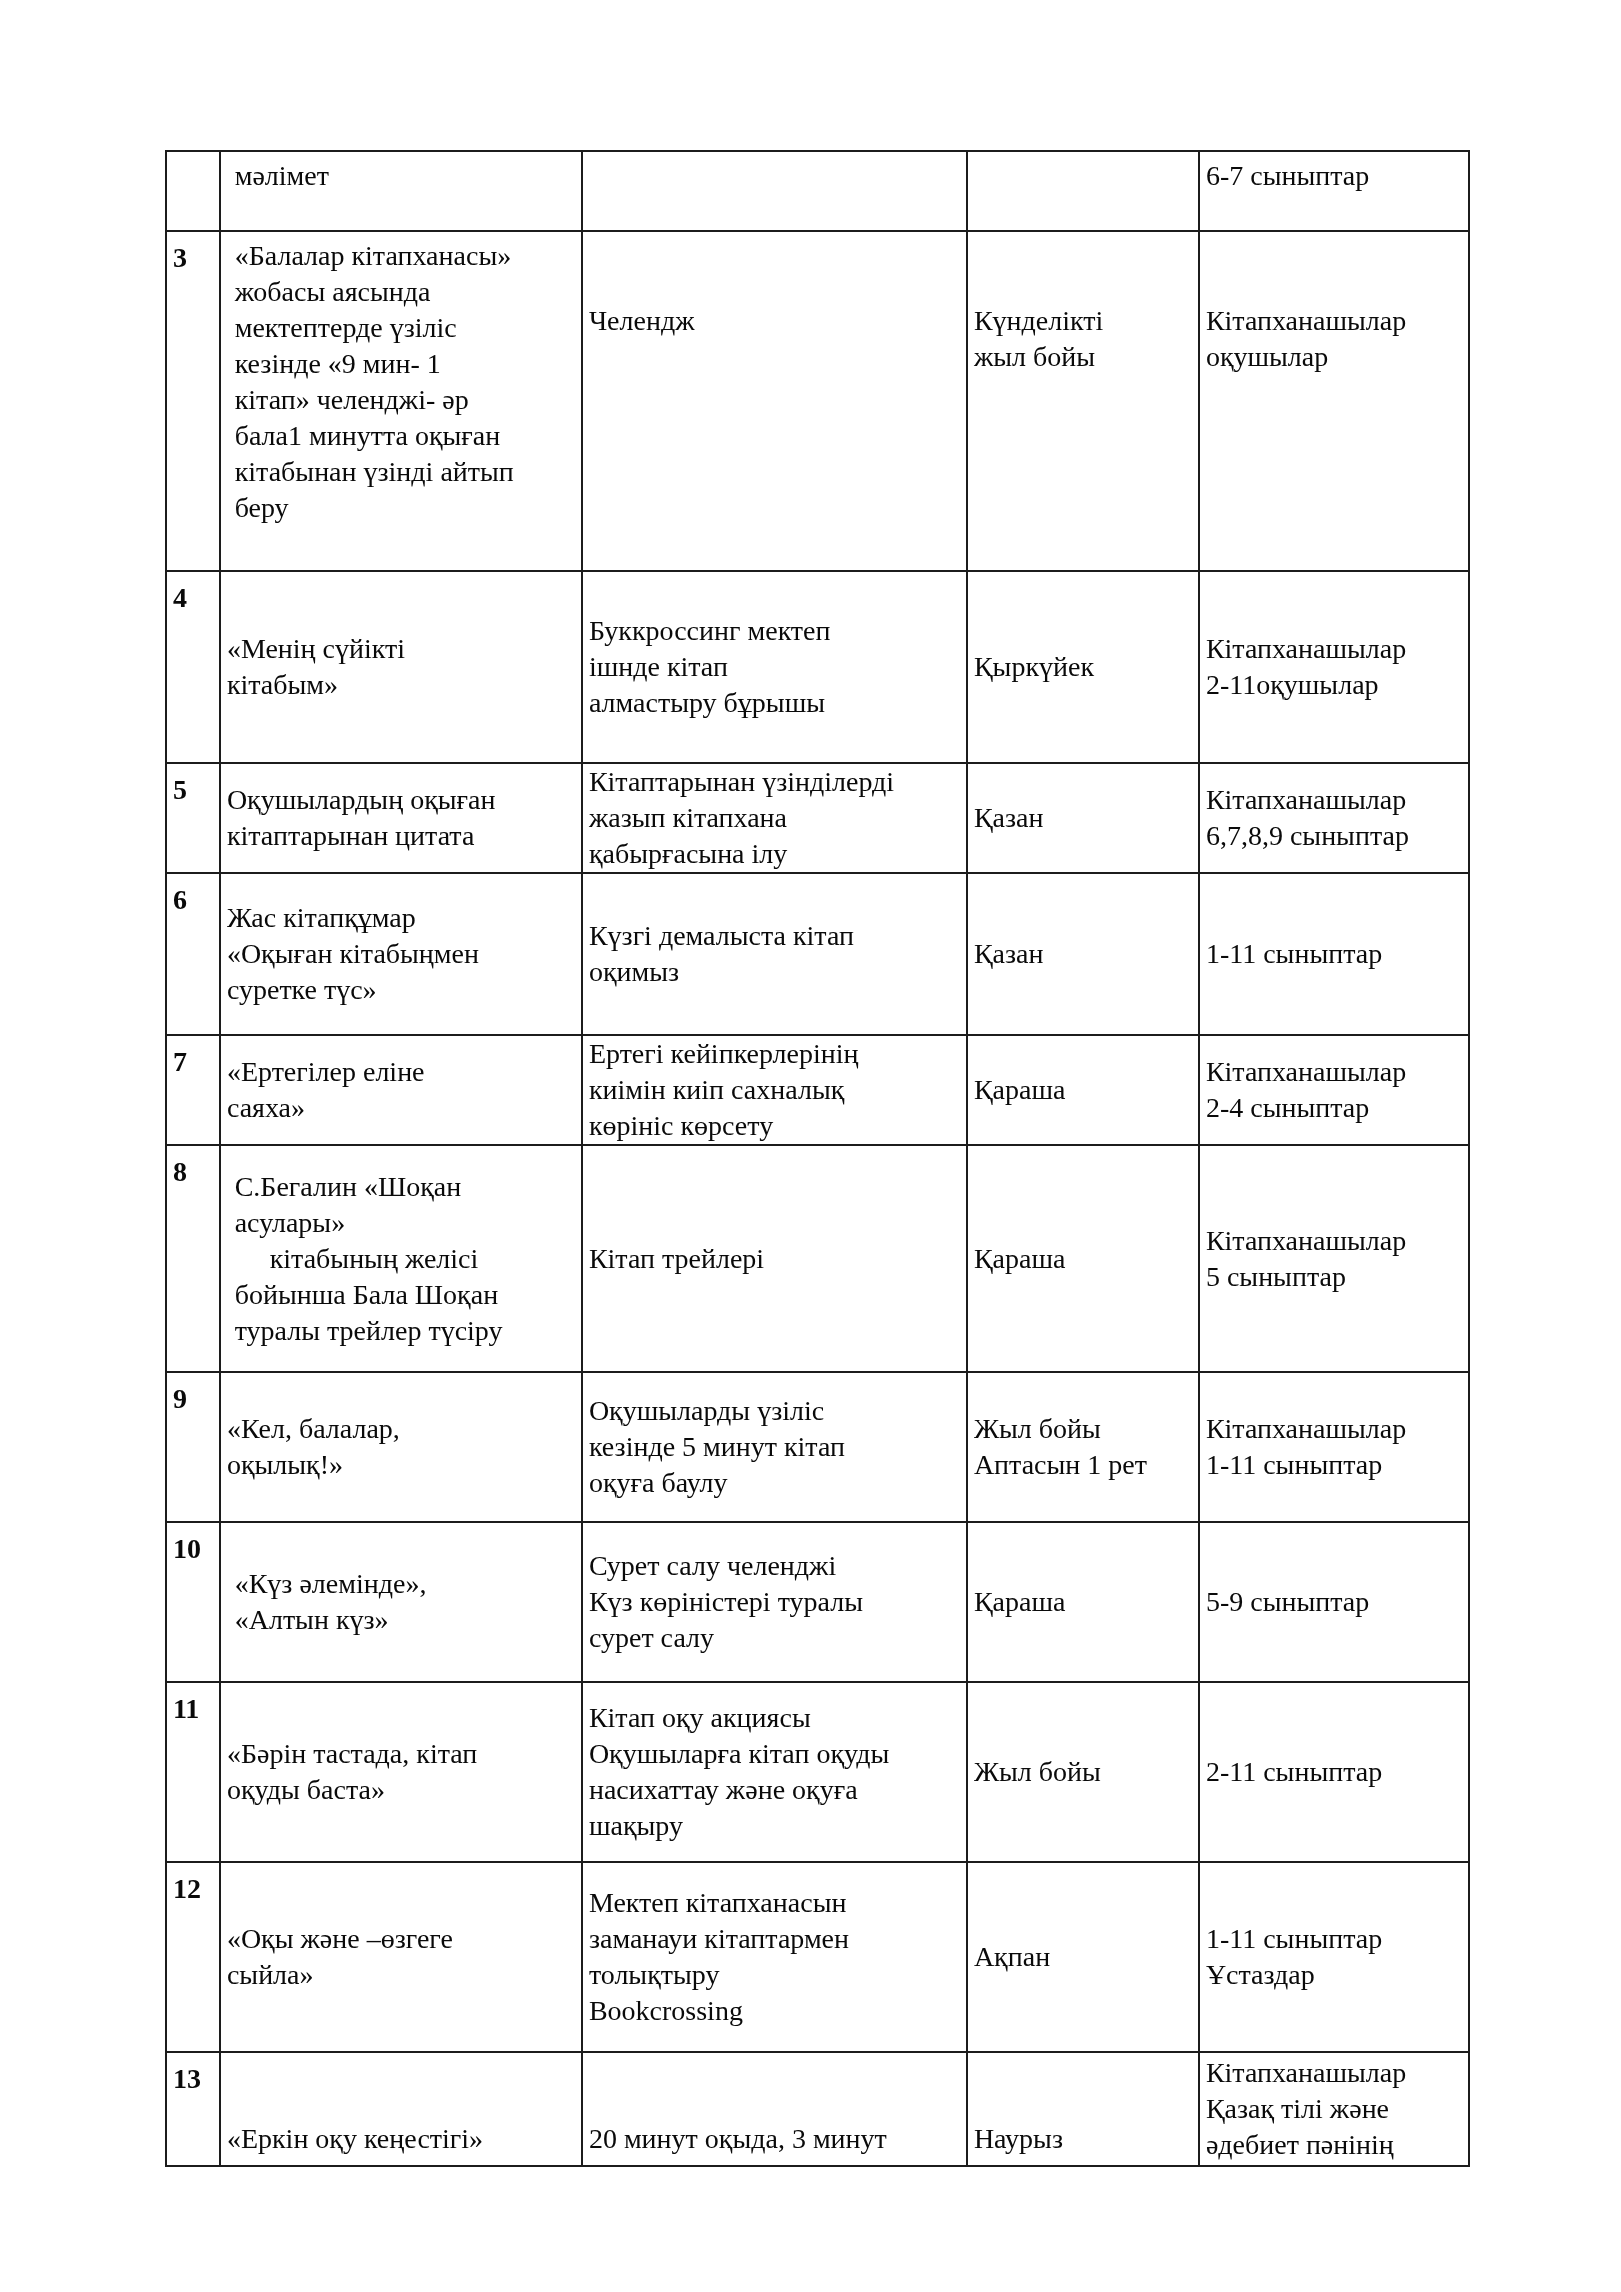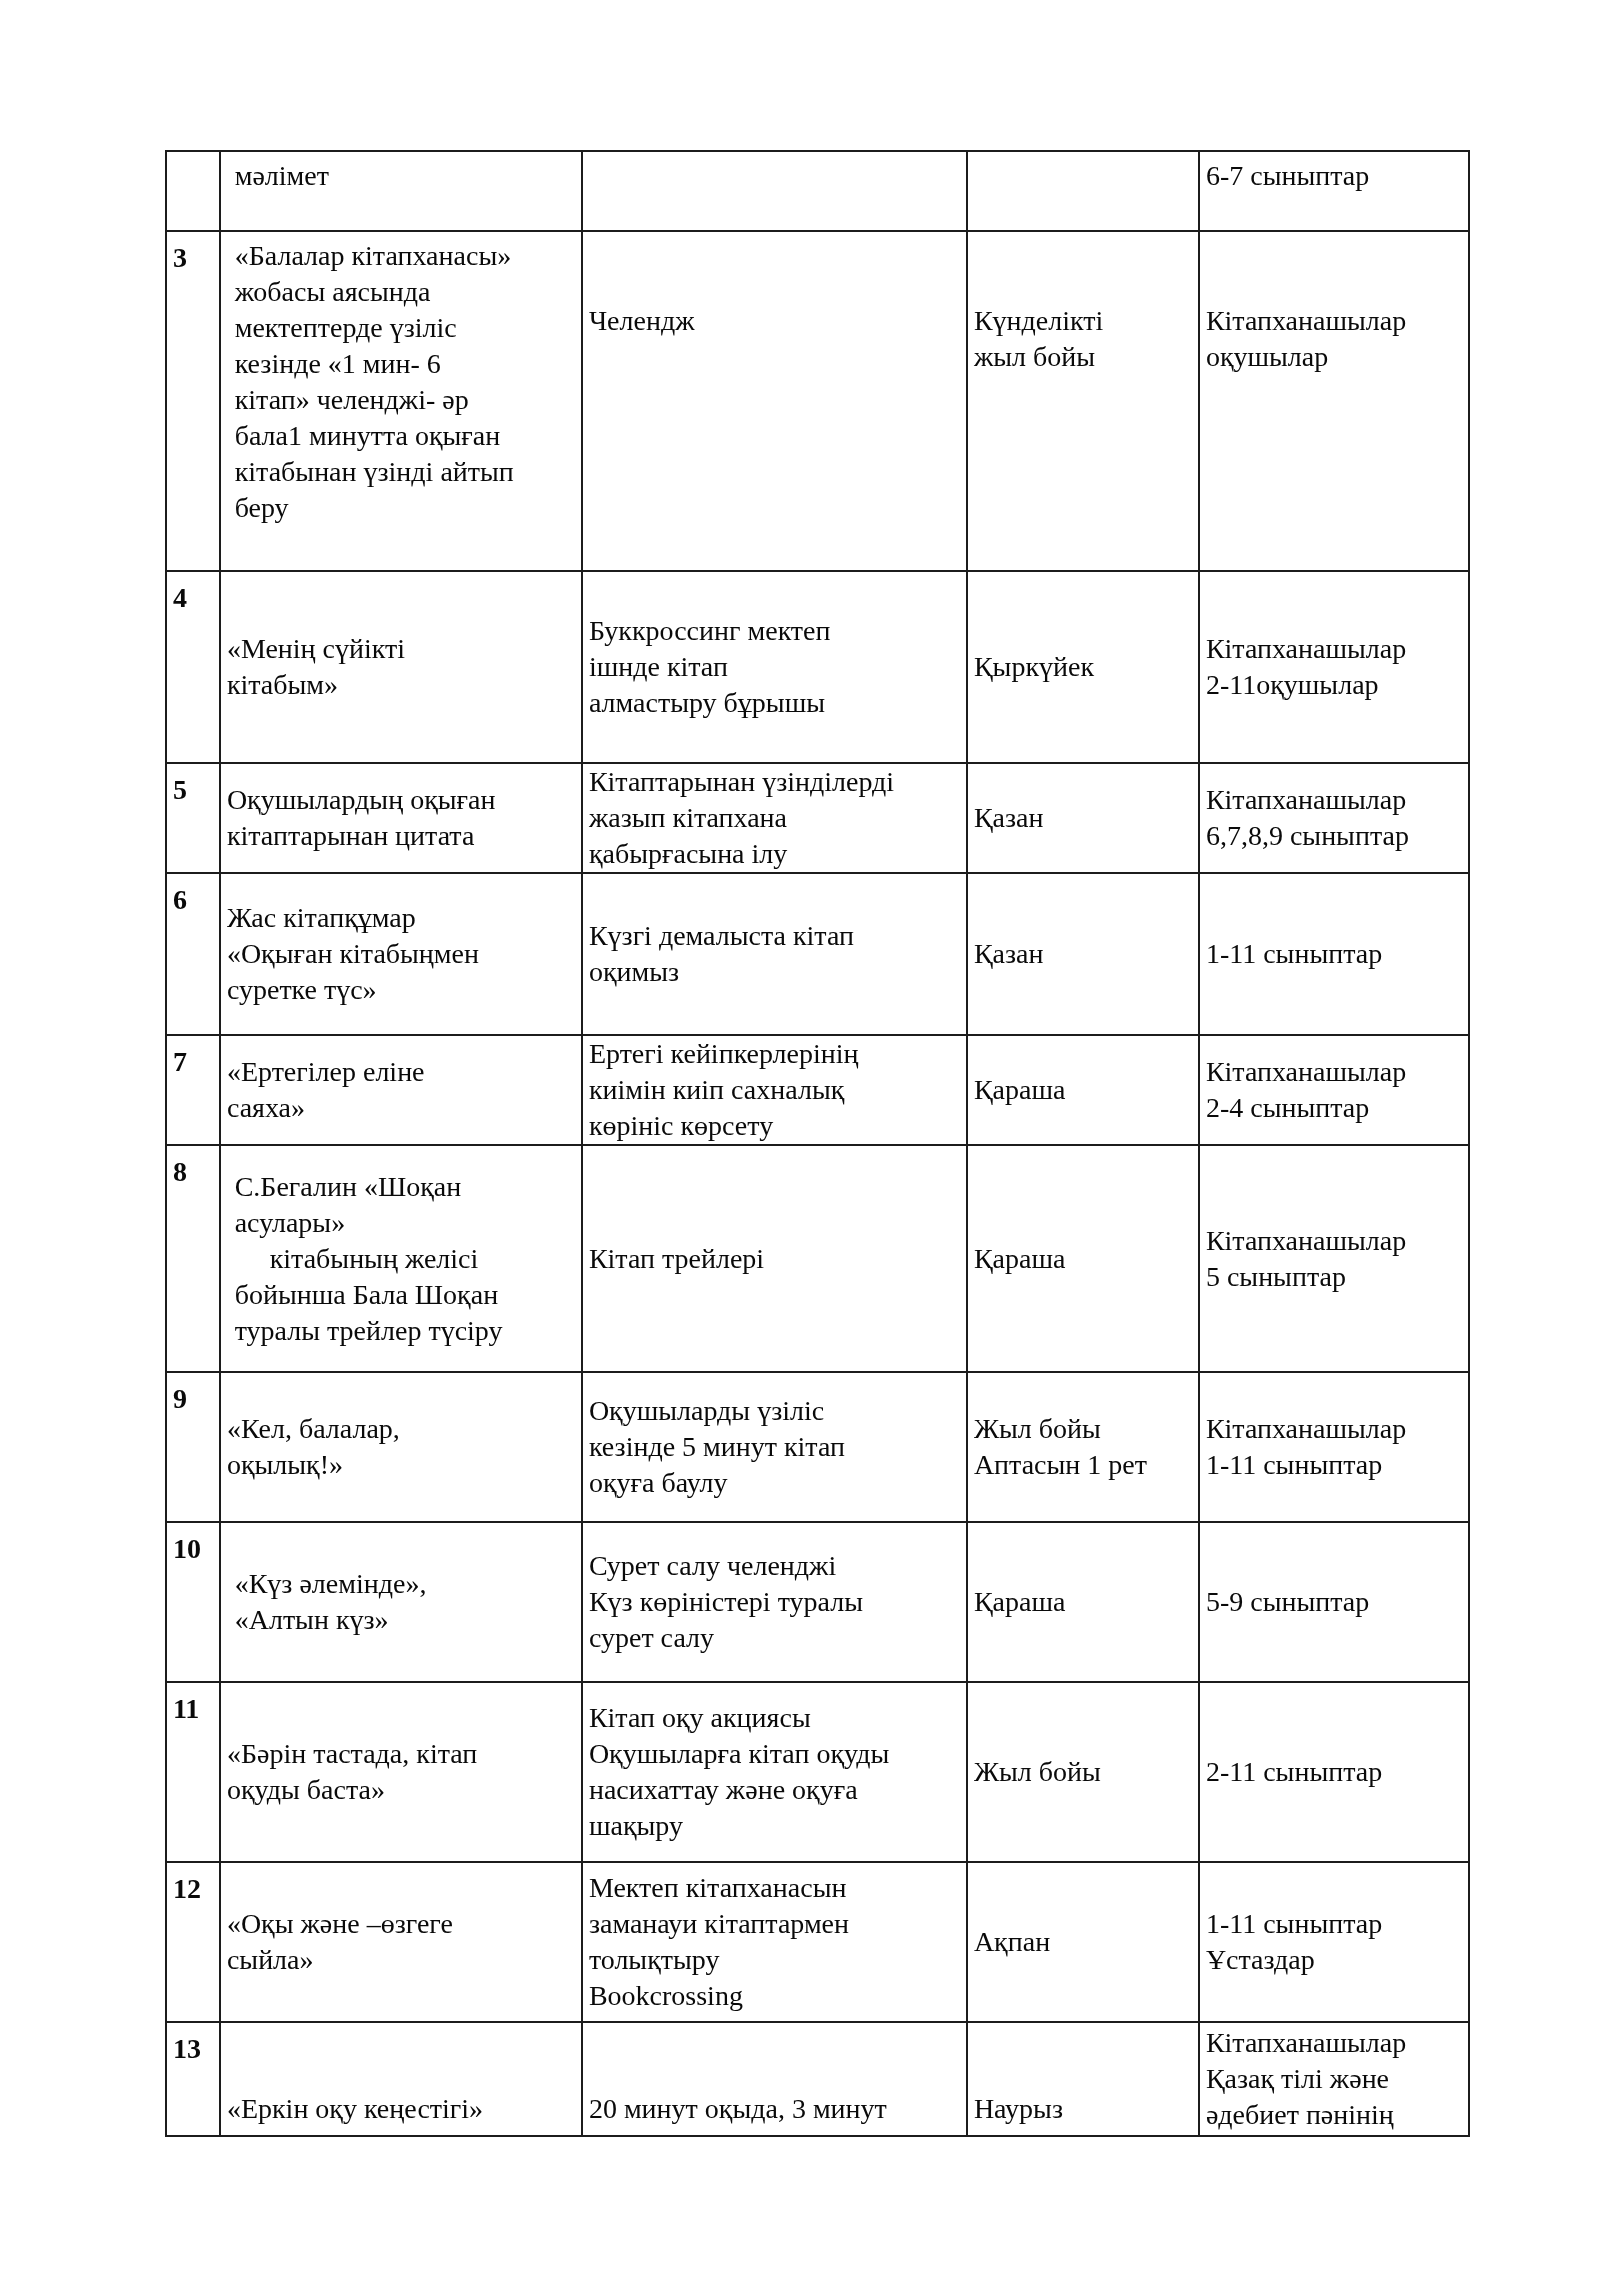--- a/index.html
+++ b/index.html
@@ -41,21 +41,21 @@
       <td class="ta-left va-top">мәлімет</td>
       <td class="va-top"></td>
       <td class="va-top"></td>
       <td class="va-top">6-7 сыныптар</td>
     </tr>
     <tr style="height:340px">
       <td class="num">3</td>
       <td class="ta-left va-top">«Балалар кітапханасы»
 жобасы аясында
 мектептерде үзіліс
-кезінде «1 мин- 6
+кезінде «9 мин- 1
 кітап» челенджі- әр
 бала1 минутта оқыған
 кітабынан үзінді айтып
 беру</td>
       <td class="pt70">Челендж</td>
       <td class="pt70">Күнделікті
 жыл бойы</td>
       <td class="pt70">Кітапханашылар
 оқушылар</td>
     </tr>
@@ -140,21 +140,21 @@
       <td class="num">11</td>
       <td>«Бәрін тастада, кітап
 оқуды баста»</td>
       <td>Кітап оқу акциясы
 Оқушыларға кітап оқуды
 насихаттау және оқуға
 шақыру</td>
       <td>Жыл бойы</td>
       <td>2-11 сыныптар</td>
     </tr>
-    <tr style="height:160px">
+    <tr style="height:190px">
       <td class="num">12</td>
       <td>«Оқы және –өзгеге
 сыйла»</td>
       <td>Мектеп кітапханасын
 заманауи кітаптармен
 толықтыру
 Bookcrossing</td>
       <td>Ақпан</td>
       <td>1-11 сыныптар
 Ұстаздар</td>

